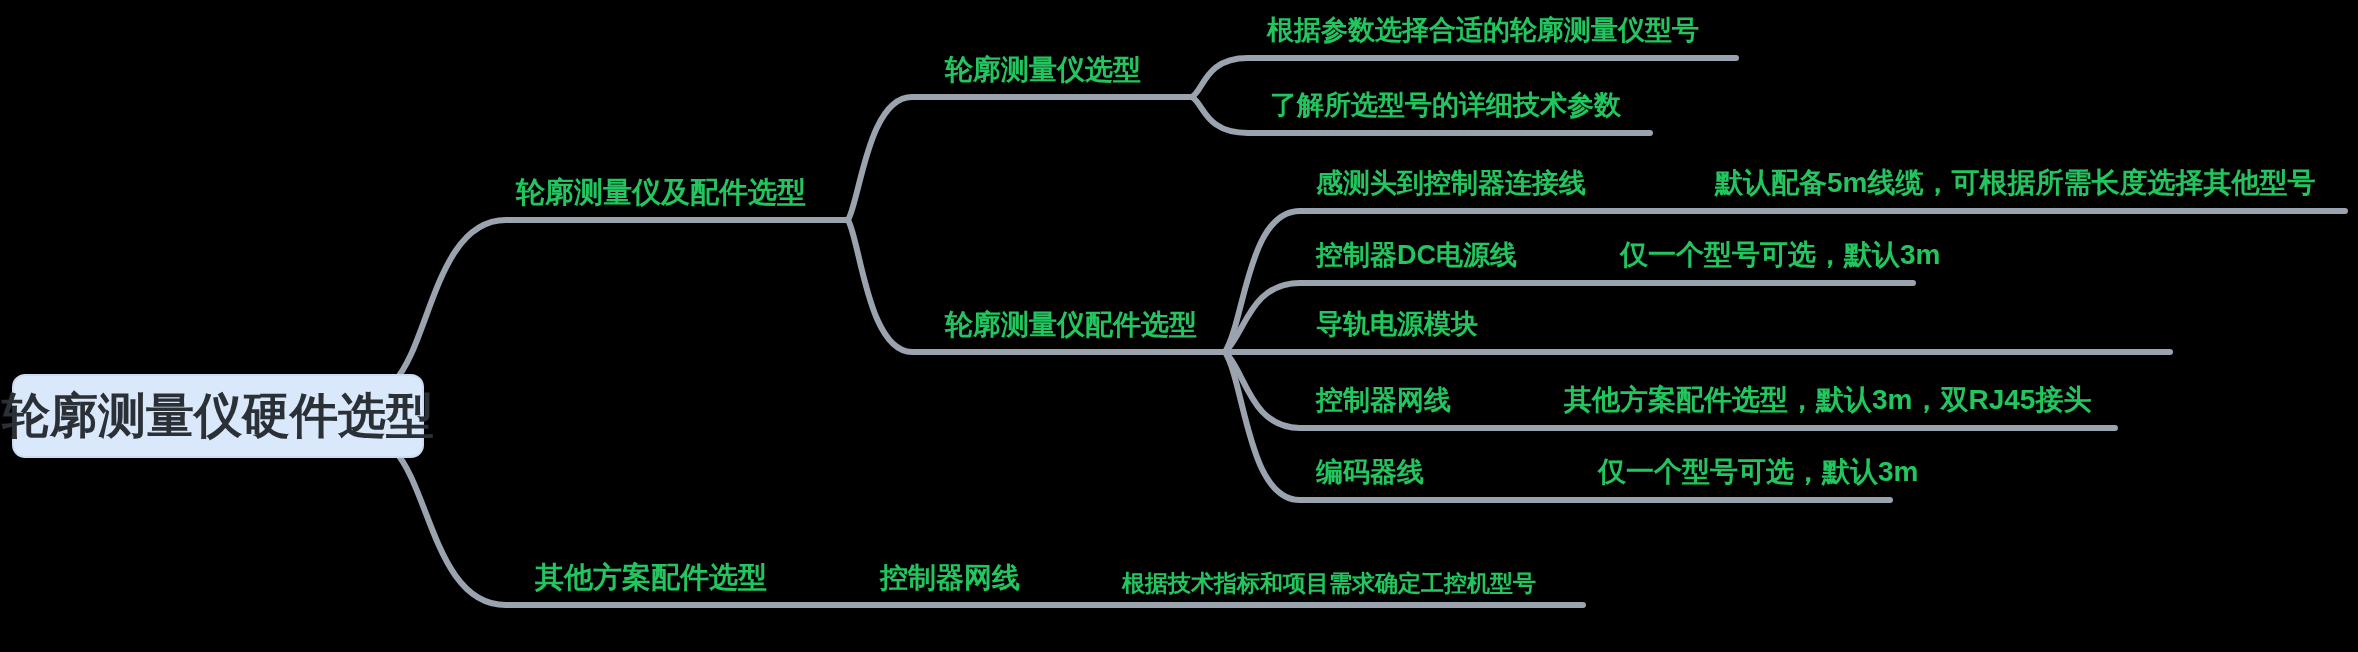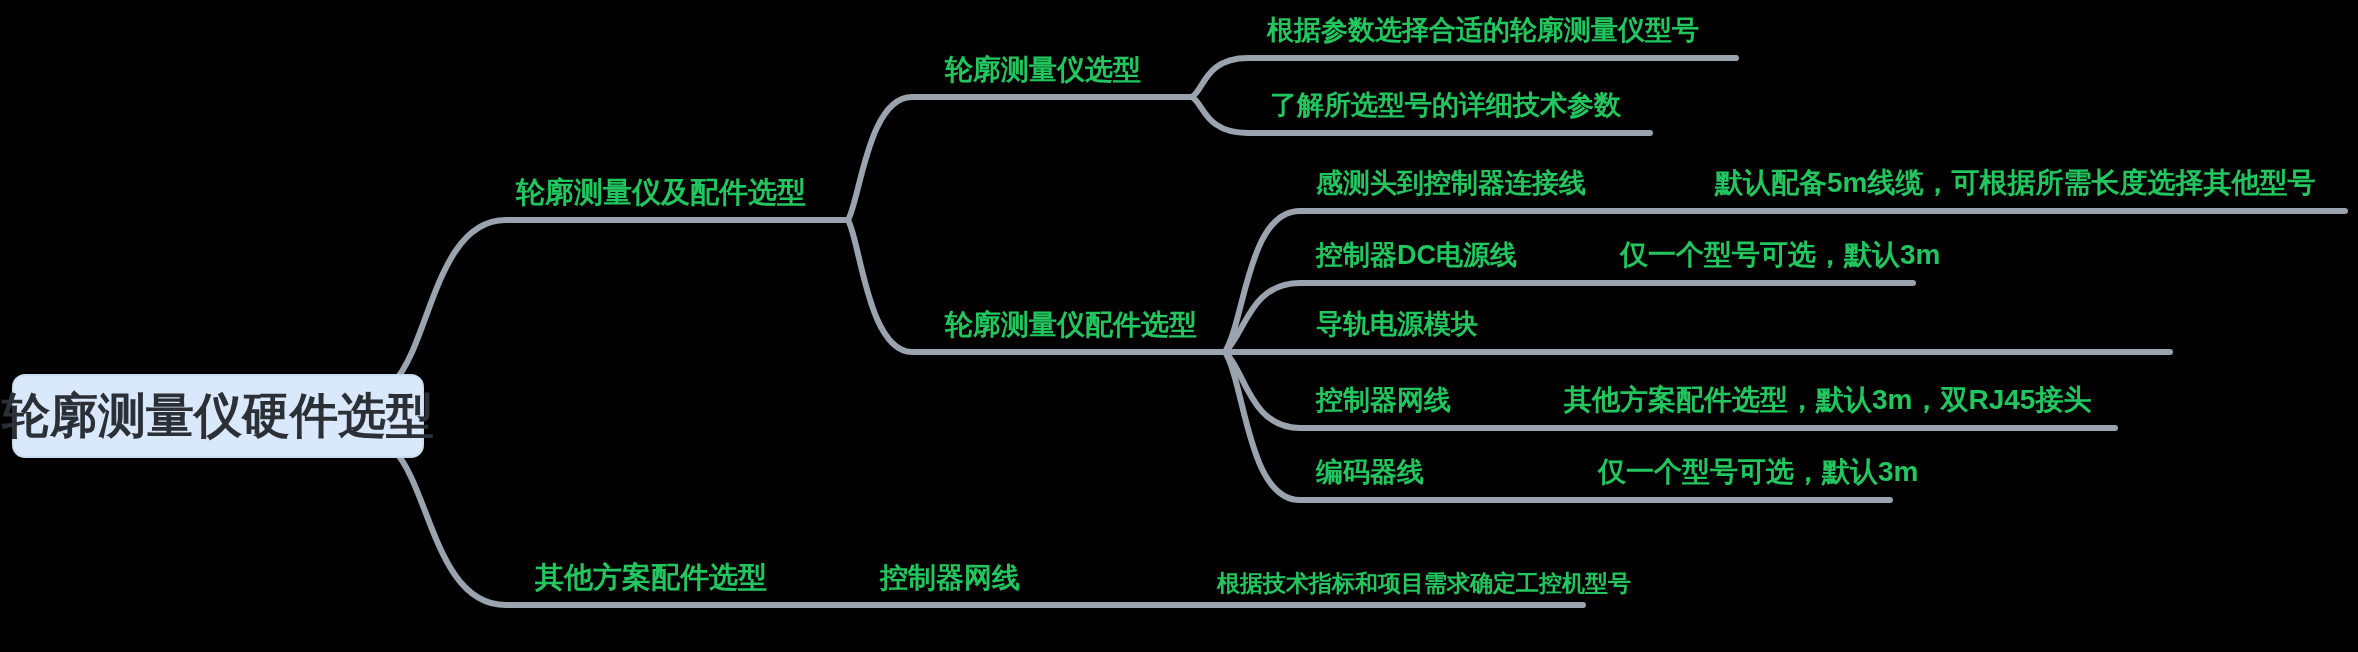--- a/index.html
+++ b/index.html
@@ -103,15 +103,15 @@
   <div class="label lv3" style="left:1316px; top:385px;">控制器网线</div>
   <div class="label note" style="left:1564px; top:384px;">其他方案配件选型，默认3m，双RJ45接头</div>
 
   <div class="label lv3" style="left:1316px; top:457px;">编码器线</div>
   <div class="label note" style="left:1598px; top:456px;">仅一个型号可选，默认3m</div>
 
   <div class="label lv1" style="left:535px; top:561px;">其他方案配件选型</div>
 
   <div class="label lv2" style="left:880px; top:562px;">控制器网线</div>
 
-  <div class="label small" style="left:1217px; top:570px;">根据技术指标和项目需求确定工控机型号</div>
+  <div class="label small" style="left:1122px; top:570px;">根据技术指标和项目需求确定工控机型号</div>
 
 </div>
 
 </body></html>

